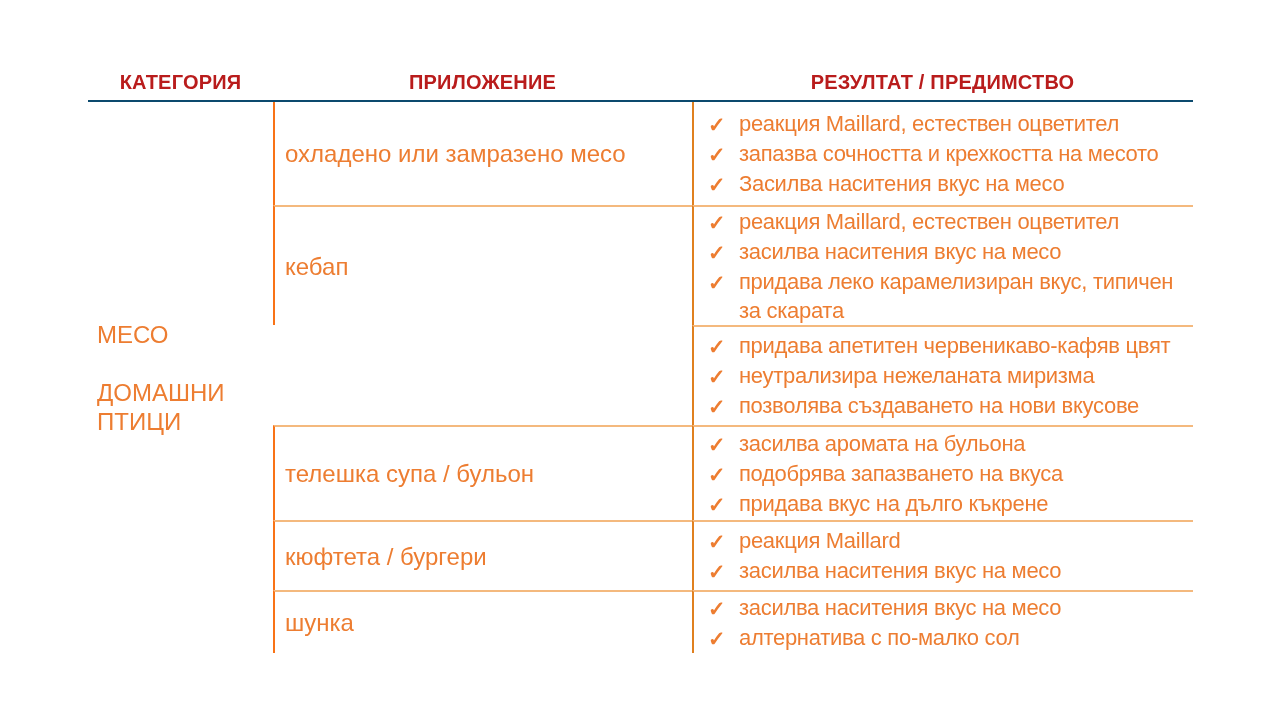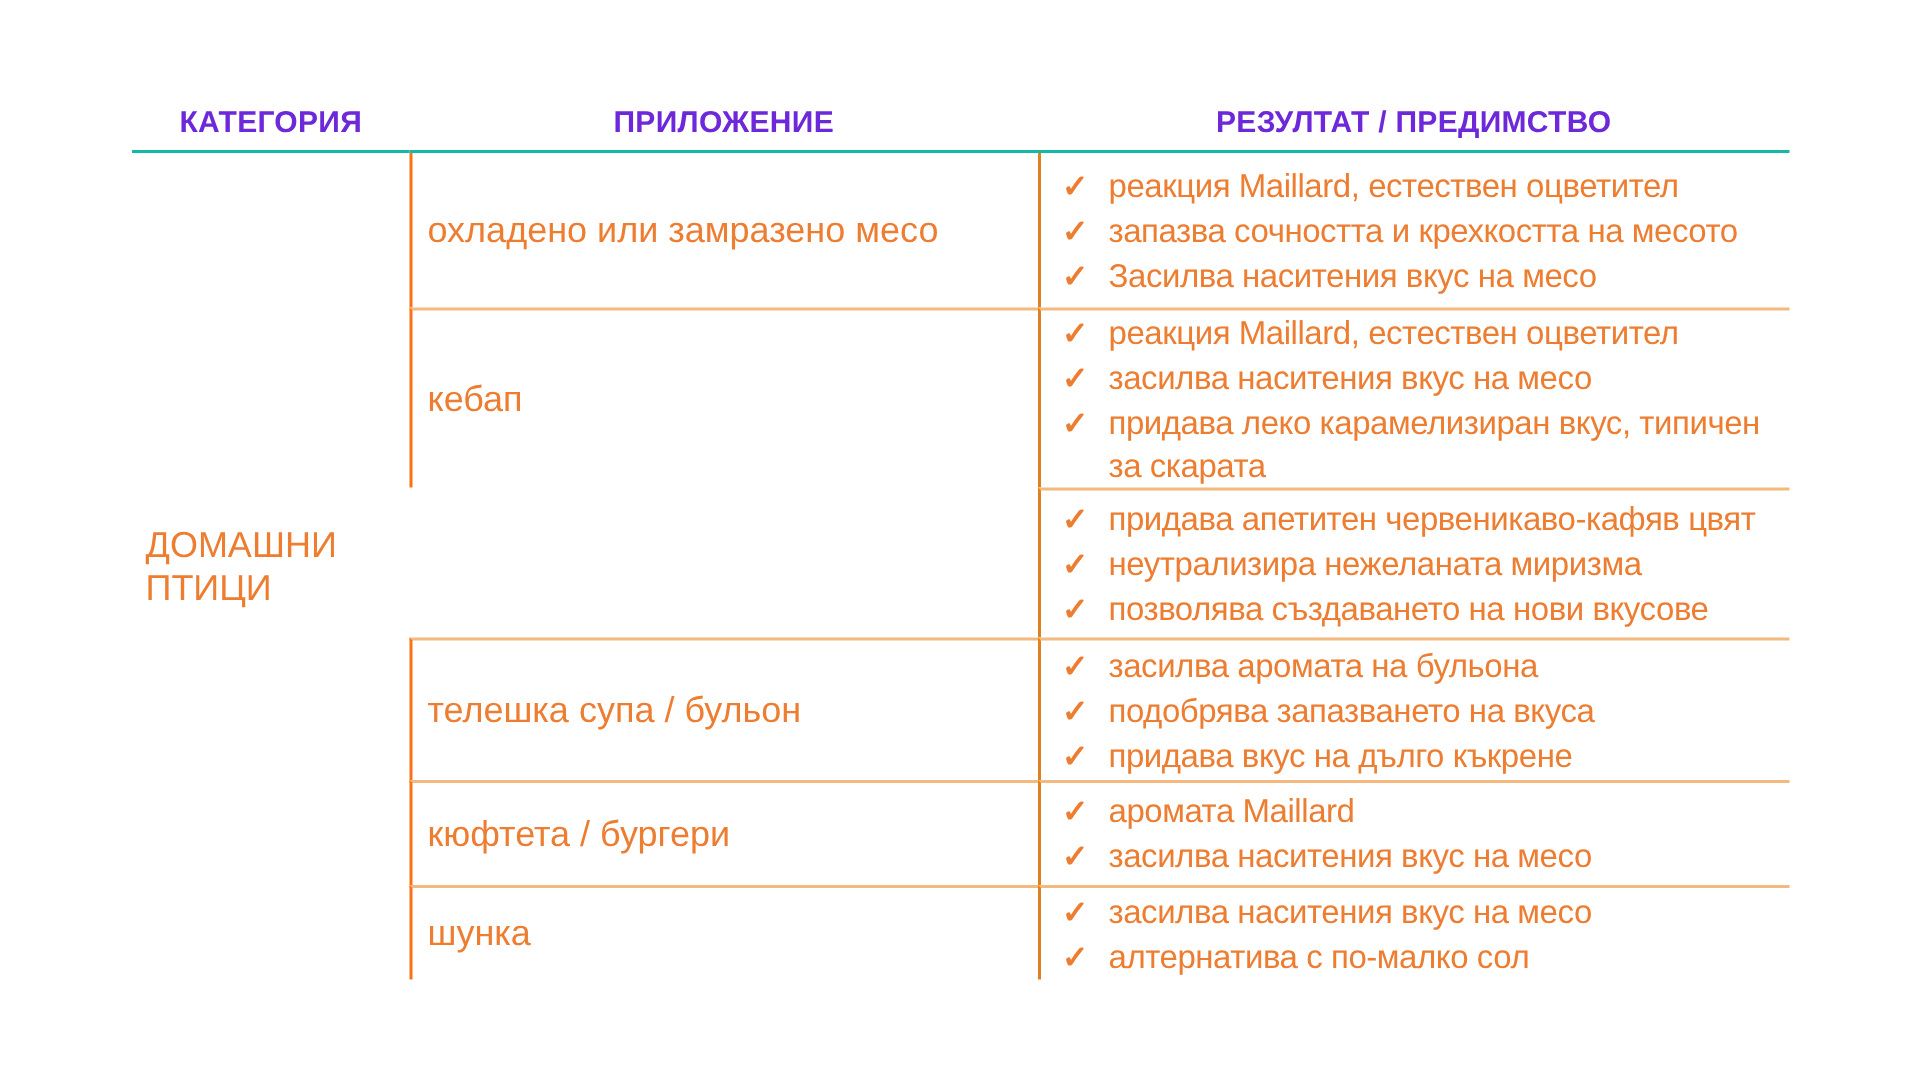--- a/index.html
+++ b/index.html
@@ -25,22 +25,22 @@
     grid-template-columns: 185px 419px 501px;
     grid-template-rows: 37px 103px 120px 100px 95px 70px 63px;
   }
   .header-cell {
     display: flex;
     align-items: center;
     justify-content: center;
     font-weight: bold;
     font-size: 20px;
     letter-spacing: 0.2px;
-    color: #6d28d9;
-    border-bottom: 2px solid #14b8a6;
+    color: #b91c1c;
+    border-bottom: 2px solid #0c4a6e;
   }
   .h1 { grid-column: 1; grid-row: 1; }
   .h2 { grid-column: 2; grid-row: 1; }
   .h3 { grid-column: 3; grid-row: 1; }
   .cat-cell {
     grid-column: 1;
     grid-row: 2 / span 6;
     display: flex;
     flex-direction: column;
     justify-content: center;
@@ -96,20 +96,21 @@
 <body>
 
 <div class="slide">
   <div class="grid-table">
 
     <div class="header-cell h1">КАТЕГОРИЯ</div>
     <div class="header-cell h2">ПРИЛОЖЕНИЕ</div>
     <div class="header-cell h3">РЕЗУЛТАТ / ПРЕДИМСТВО</div>
 
     <div class="cat-cell">
+      <div class="cat-line1">МЕСО</div>
       <div class="cat-line2">ДОМАШНИ ПТИЦИ</div>
     </div>
 
     <div class="app-cell r1">
       <span>охладено или замразено месо</span>
     </div>
     <div class="res-cell r1">
       <div class="bullet">
         <span class="check">✓</span>
         <span class="btext">реакция Maillard, естествен оцветител</span>
@@ -174,21 +175,21 @@
         <span class="btext">придава вкус на дълго къкрене</span>
       </div>
     </div>
 
     <div class="app-cell sep r5">
       <span>кюфтета / бургери</span>
     </div>
     <div class="res-cell sep r5">
       <div class="bullet">
         <span class="check">✓</span>
-        <span class="btext">аромата Maillard</span>
+        <span class="btext">реакция Maillard</span>
       </div>
       <div class="bullet">
         <span class="check">✓</span>
         <span class="btext">засилва наситения вкус на месо</span>
       </div>
     </div>
 
     <div class="app-cell sep r6">
       <span>шунка</span>
     </div>

